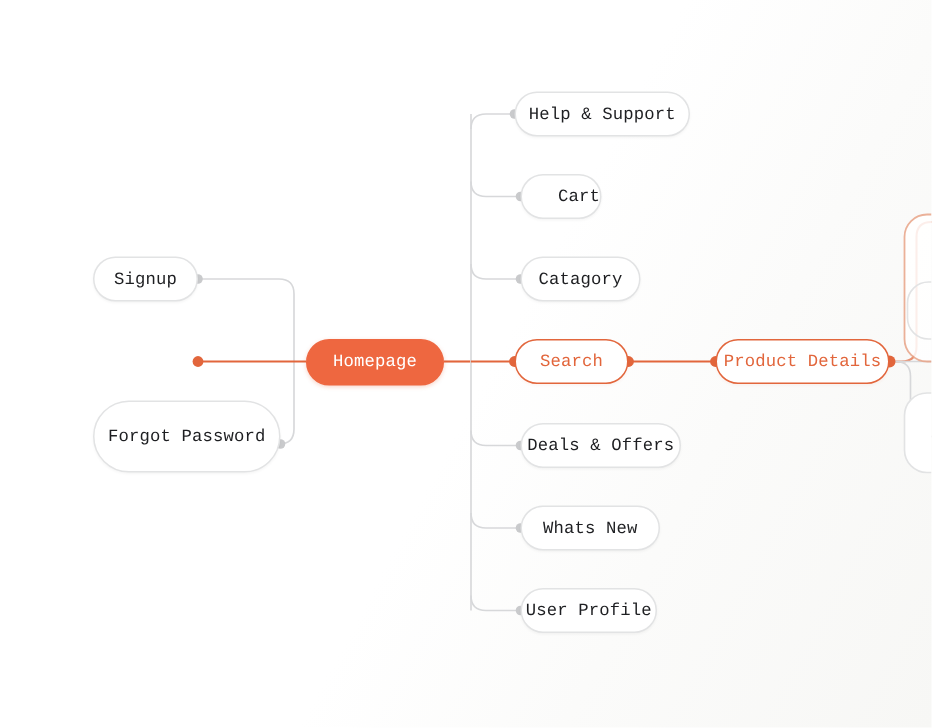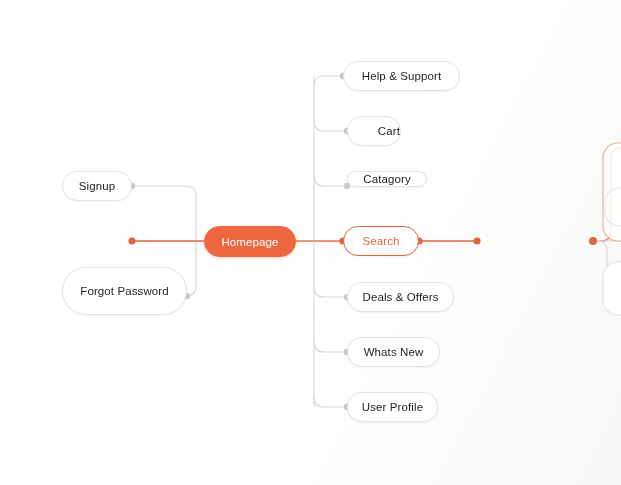--- a/index.html
+++ b/index.html
@@ -28,20 +28,21 @@
   }
   .node {
     position: absolute;
     box-sizing: border-box;
     display: flex;
     align-items: center;
     justify-content: center;
     border-radius: 999px;
     white-space: nowrap;
     letter-spacing: 0.1px;
+    font-family: Liberation Mono, monospace;
   }
   .node-plain {
     background: #ffffff;
     border: 1px solid #e2e3e4;
     color: #1e1f22;
     font-size: 11.5px;
     box-shadow: 0 1px 2px rgba(22,24,28,0.045);
   }
   .node-accent-outline {
     background: #ffffff;
@@ -144,34 +145,37 @@
   </div>
 
   <div class="node node-plain" style="left:343px; top:61px; width:117px; height:30px;">
     <span class="node-label">Help &amp; Support</span>
   </div>
 
   <div class="node node-plain" style="left:347px; top:116px; width:54px; height:30px;justify-content:flex-end;">
     <span class="node-label">Cart</span>
   </div>
 
-  <div class="node node-plain" style="left:347px; top:171px; width:80px; height:16px;">
+  <div class="node node-plain" style="left:347px; top:171px; width:80px; height:30px;">
     <span class="node-label">Catagory</span>
   </div>
 
   <div class="node node-accent-outline" style="left:343px; top:226px; width:76px; height:30px;">
     <span class="node-label">Search</span>
   </div>
 
   <div class="node node-plain" style="left:347px; top:282px; width:107px; height:30px;">
     <span class="node-label">Deals &amp; Offers</span>
   </div>
 
   <div class="node node-plain" style="left:347px; top:337px; width:93px; height:30px;">
     <span class="node-label">Whats New</span>
   </div>
 
   <div class="node node-plain" style="left:347px; top:392px; width:91px; height:30px;">
     <span class="node-label">User Profile</span>
   </div>
 
+  <div class="node node-accent-outline" style="left:477px; top:226px; width:116px; height:30px;">
+    <span class="node-label">Product Details</span>
+  </div>
 
 </div>
 
 </body></html>

